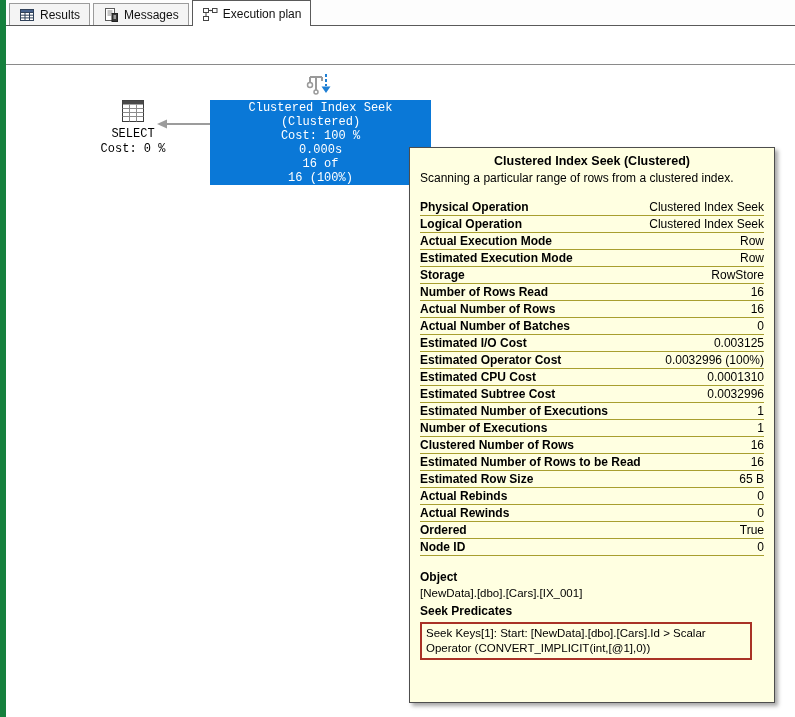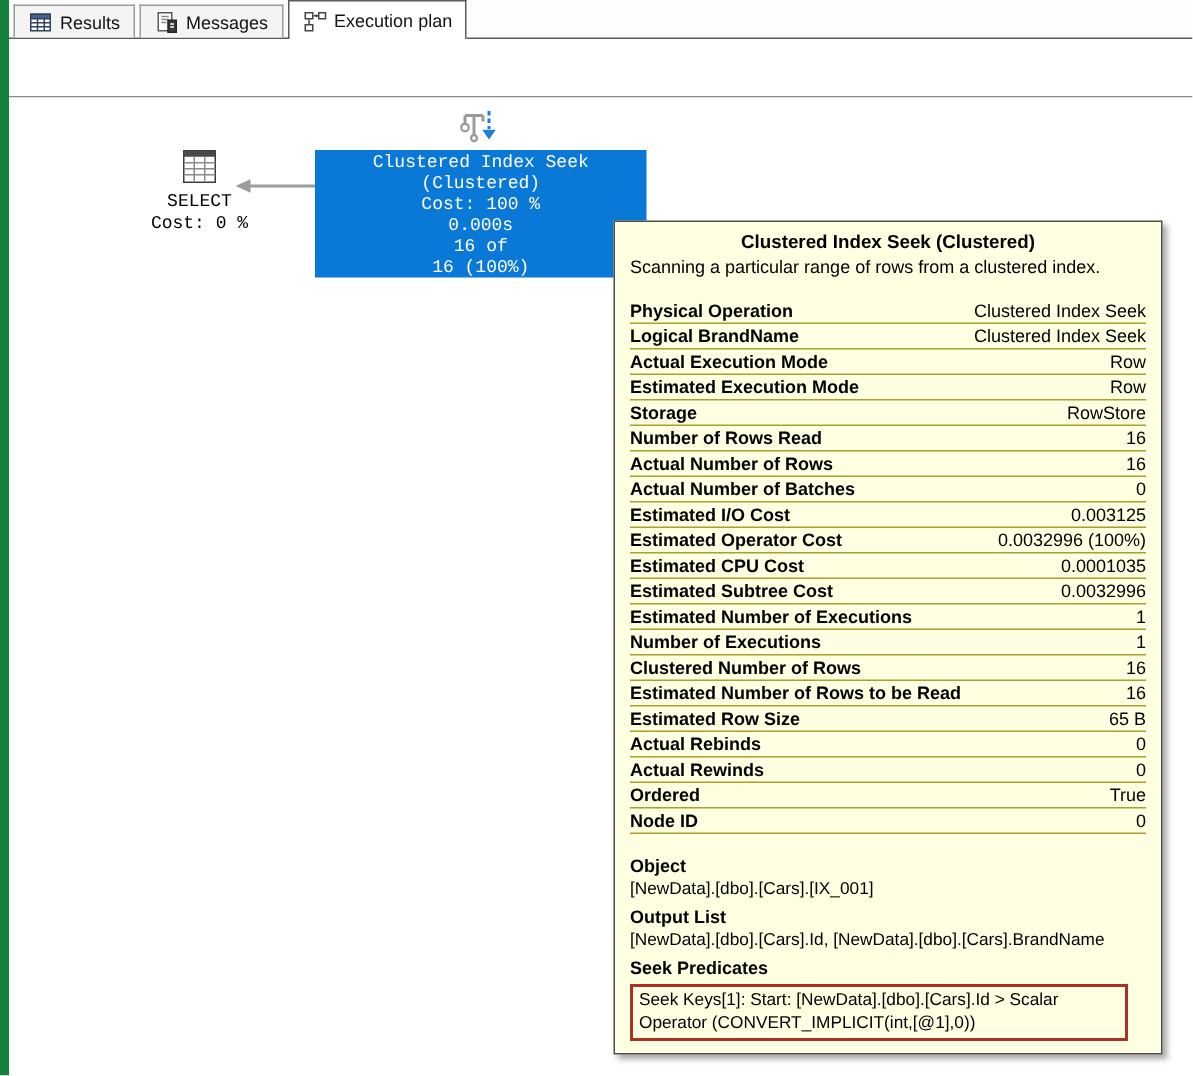--- a/index.html
+++ b/index.html
@@ -164,21 +164,21 @@
     <div class="tooltip">
       <div class="tt-title">Clustered Index Seek (Clustered)</div>
       <div class="tt-desc">Scanning a particular range of rows from a clustered index.</div>
 
       <div class="tt-rows" id="prop-rows">
           <div class="tt-row">
             <span class="tt-label">Physical Operation</span>
             <span class="tt-value">Clustered Index Seek</span>
           </div>
           <div class="tt-row">
-            <span class="tt-label">Logical BrandName</span>
+            <span class="tt-label">Logical Operation</span>
             <span class="tt-value">Clustered Index Seek</span>
           </div>
           <div class="tt-row">
             <span class="tt-label">Actual Execution Mode</span>
             <span class="tt-value">Row</span>
           </div>
           <div class="tt-row">
             <span class="tt-label">Estimated Execution Mode</span>
             <span class="tt-value">Row</span>
           </div>
@@ -201,21 +201,21 @@
           <div class="tt-row">
             <span class="tt-label">Estimated I/O Cost</span>
             <span class="tt-value">0.003125</span>
           </div>
           <div class="tt-row">
             <span class="tt-label">Estimated Operator Cost</span>
             <span class="tt-value">0.0032996 (100%)</span>
           </div>
           <div class="tt-row">
             <span class="tt-label">Estimated CPU Cost</span>
-            <span class="tt-value">0.0001035</span>
+            <span class="tt-value">0.0001310</span>
           </div>
           <div class="tt-row">
             <span class="tt-label">Estimated Subtree Cost</span>
             <span class="tt-value">0.0032996</span>
           </div>
           <div class="tt-row">
             <span class="tt-label">Estimated Number of Executions</span>
             <span class="tt-value">1</span>
           </div>
           <div class="tt-row">
@@ -250,23 +250,19 @@
             <span class="tt-label">Node ID</span>
             <span class="tt-value">0</span>
           </div>
         </div>
 
       <div>
         <div class="tt-sec-label">Object</div>
         <div class="tt-sec-value">[NewData].[dbo].[Cars].[IX_001]</div>
       </div>
       <div>
-        <div class="tt-sec-label">Output List</div>
-        <div class="tt-sec-value">[NewData].[dbo].[Cars].Id, [NewData].[dbo].[Cars].BrandName</div>
-      </div>
-      <div>
         <div class="tt-sec-label">Seek Predicates</div>
         <div class="tt-sec-value tt-highlight">Seek Keys[1]: Start: [NewData].[dbo].[Cars].Id &gt; Scalar Operator (CONVERT_IMPLICIT(int,[@1],0))</div>
       </div>
     </div>
 
   </div>
 </div>
 
 </body></html>

